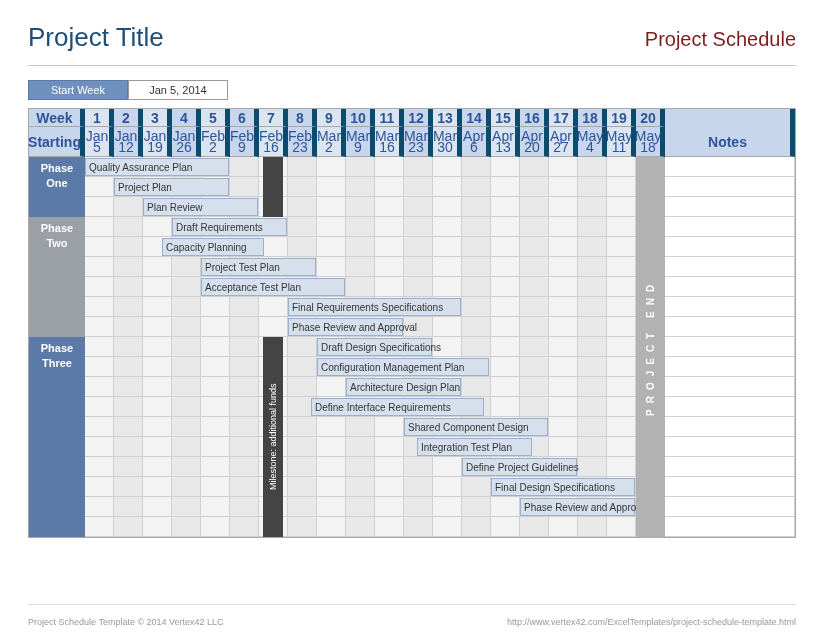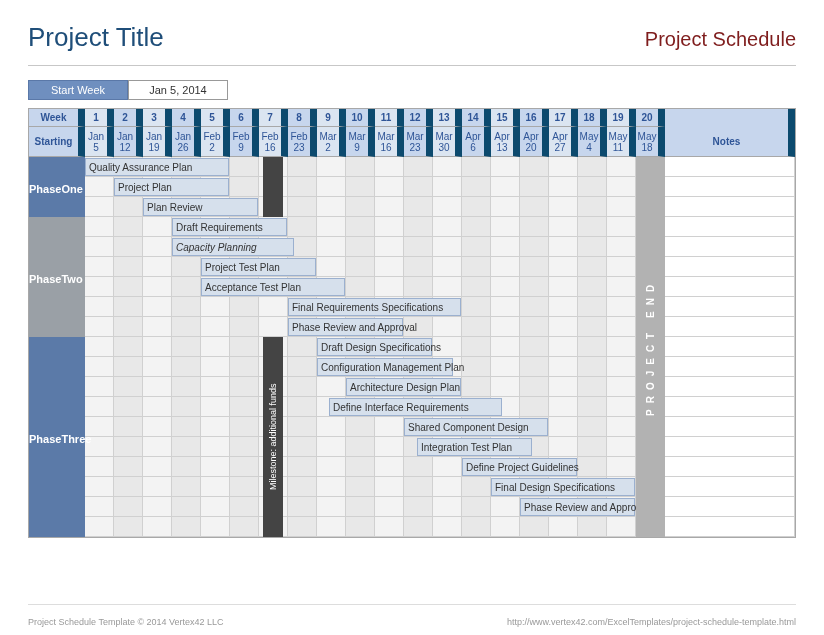--- a/index.html
+++ b/index.html
@@ -17,39 +17,39 @@
   .sched-title { font-size: 20px; color: #7f1d1d; font-weight: 400; }
   .hr-line { border-bottom: 1px solid #c7c7c7; margin-bottom: 14px; }
 
   .start-row { display: flex; align-items: stretch; margin-bottom: 8px; height: 20px; font-size: 11px; }
   .start-label { background: #6f8fbf; color: #fff; width: 100px; display:flex; align-items:center; justify-content:center; border: 1px solid #5a78a8; }
   .start-date { border: 1px solid #999; width: 100px; display:flex; align-items:center; justify-content:center;text-align:right; }
 
   .grid-wrap { border: 1px solid #a8a8a8; }
   .grid-head-row { display: flex; height: 18px; }
   .grid-head-row.tall { height: 30px; }
-  .hcell { border-right: 7px solid #0c4a6e; border-bottom: 1px solid #a8a8a8; display:flex; align-items:center; justify-content:center; font-size: 10px; font-weight: bold; color: #2f5597; background: #dbe5f1; }
+  .hcell { border-right: 5px solid #0c4a6e; border-bottom: 1px solid #a8a8a8; display:flex; align-items:center; justify-content:center; font-size: 14px; font-weight: bold; color: #2f5597; background: #dbe5f1; }
   .hcell.phase { width: 56px; background: #c7d6ed; }
   .hcell.wk { width: 29px; }
   .hcell.notes { flex: 1; background: #c7d6ed; }
   .hcell.wddate { flex-direction: column; line-height: 11px; font-weight: normal; padding: 3px 0; }
   .hcell.alt-a { background: #dbe5f1; }
   .hcell.alt-b { background: #c7d6ed; }
 
   .grid-body { position: relative; }
   .body-row { display: flex; height: 20px; }
   .bcell { border-right: 1px solid #d0d0d0; border-bottom: 1px solid #d0d0d0; font-size: 10px; }
   .bcell.phase { width: 56px; background: #fff; }
   .bcell.wk { width: 29px; }
   .bcell.notes { flex: 1; }
   .shade-a { background: #f3f3f3; }
   .shade-b { background: #e8e8e8; }
 
   .phase-col { position: absolute; left: 0; top: 0; width: 56px; }
-  .phase-block { position: absolute; left: 0; width: 56px; color: #fff; font-size: 11px; font-weight: bold; display:flex; flex-direction:row; align-items:center; justify-content:flex-start; padding-top: 4px; line-height: 15px; text-align:center; }
+  .phase-block { position: absolute; left: 0; width: 56px; color: #fff; font-size: 11px; font-weight: bold; display:flex; flex-direction:column; align-items:center; justify-content:flex-start; padding-top: 4px; line-height: 15px; text-align:center; }
   .phase-block.one { background: #5b7aa8; }
   .phase-block.two { background: #9aa0a6; }
   .phase-block.three { background: #5b7aa8; }
 
   .bar-layer { position: absolute; left: 56px; top: 0; }
   .bar { position: absolute; height: 18px; background: #d6e0ec; border: 1px solid #9bb0cf; font-size: 10px; color: #333; display:flex; align-items:center; padding-left: 3px; white-space: nowrap; overflow: visible; }
 
   .end-strip { position:absolute; top:0; width:29px; background:#b2b2b2; color:#fff; font-size:10px; font-weight:bold; writing-mode: vertical-rl; transform: rotate(180deg); display:flex; align-items:center; justify-content:center; letter-spacing: 6px; }
   .milestone-strip { position:absolute; width:20px; background:#444; color:#fff; font-size:9px; writing-mode: vertical-rl; transform: rotate(180deg); display:flex; align-items:center; justify-content:center; }
 
@@ -654,29 +654,29 @@
         <div class="phase-block three" style="top: 180px; height: 200px;">
           <span>Phase</span>
           <span>Three</span>
         </div>
       </div>
     <div class="bar-layer" id="bar-layer">
         <div class="bar" style="top: 1px; left: 0px; width: 144px;">Quality Assurance Plan</div>
         <div class="bar" style="top: 21px; left: 29px; width: 115px;">Project Plan</div>
         <div class="bar" style="top: 41px; left: 58px; width: 115px;">Plan Review</div>
         <div class="bar" style="top: 61px; left: 87px; width: 115px;">Draft Requirements</div>
-        <div class="bar" style="top: 81px; left: 87px; width: 122px; font-style: italic;">Capacity Planning</div>
+        <div class="bar" style="top: 81px; left: 77px; width: 102px;">Capacity Planning</div>
         <div class="bar" style="top: 101px; left: 116px; width: 115px;">Project Test Plan</div>
         <div class="bar" style="top: 121px; left: 116px; width: 144px;">Acceptance Test Plan</div>
         <div class="bar" style="top: 141px; left: 203px; width: 173px;">Final Requirements Specifications</div>
         <div class="bar" style="top: 161px; left: 203px; width: 115px;">Phase Review and Approval</div>
         <div class="bar" style="top: 181px; left: 232px; width: 115px;">Draft Design Specifications</div>
-        <div class="bar" style="top: 201px; left: 232px; width: 136px;">Configuration Management Plan</div>
+        <div class="bar" style="top: 201px; left: 232px; width: 172px;">Configuration Management Plan</div>
         <div class="bar" style="top: 221px; left: 261px; width: 115px;">Architecture Design Plan</div>
-        <div class="bar" style="top: 241px; left: 244px; width: 173px;">Define Interface Requirements</div>
+        <div class="bar" style="top: 241px; left: 226px; width: 173px;">Define Interface Requirements</div>
         <div class="bar" style="top: 261px; left: 319px; width: 144px;">Shared Component Design</div>
         <div class="bar" style="top: 281px; left: 332px; width: 115px;">Integration Test Plan</div>
         <div class="bar" style="top: 301px; left: 377px; width: 115px;">Define Project Guidelines</div>
         <div class="bar" style="top: 321px; left: 406px; width: 144px;">Final Design Specifications</div>
         <div class="bar" style="top: 341px; left: 435px; width: 115px;">Phase Review and Approval</div>
       </div>
     <div class="end-strip" id="end-strip" style="left: 607px; height: 380px;">PROJECT END</div>
     <div class="milestone-strip" id="milestone-strip" style="left: 234px; top: 180px; height: 200px;">Milestone: additional funds</div>
   <div style="position: absolute; left: 234px; top: 0px; width: 20px; height: 60px; background: rgb(68, 68, 68);"></div>
     </div>

